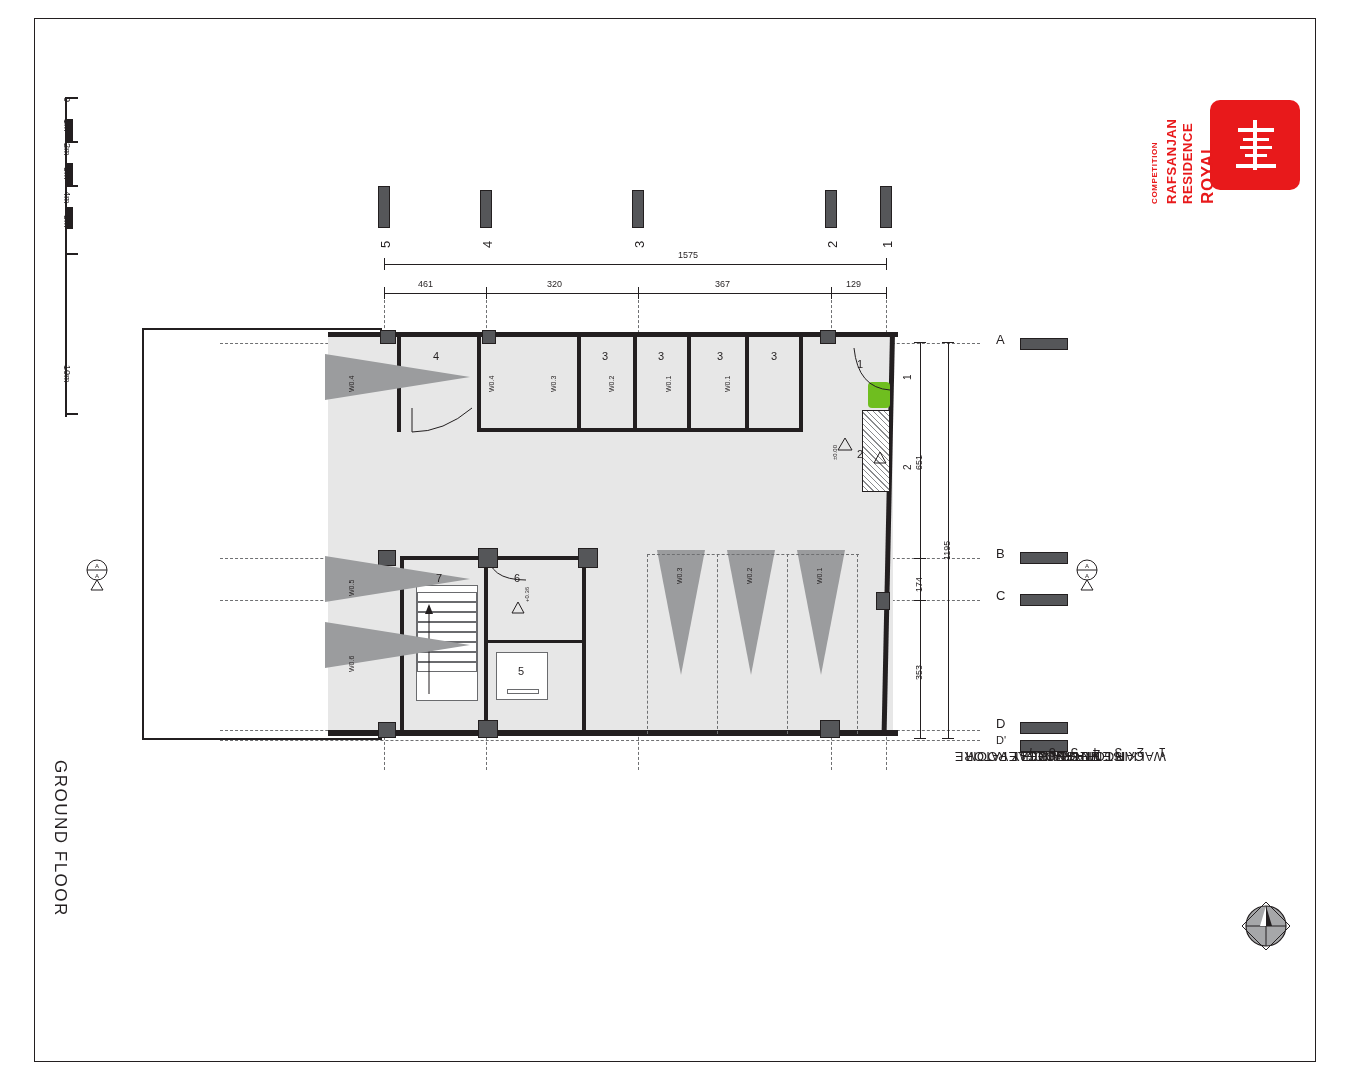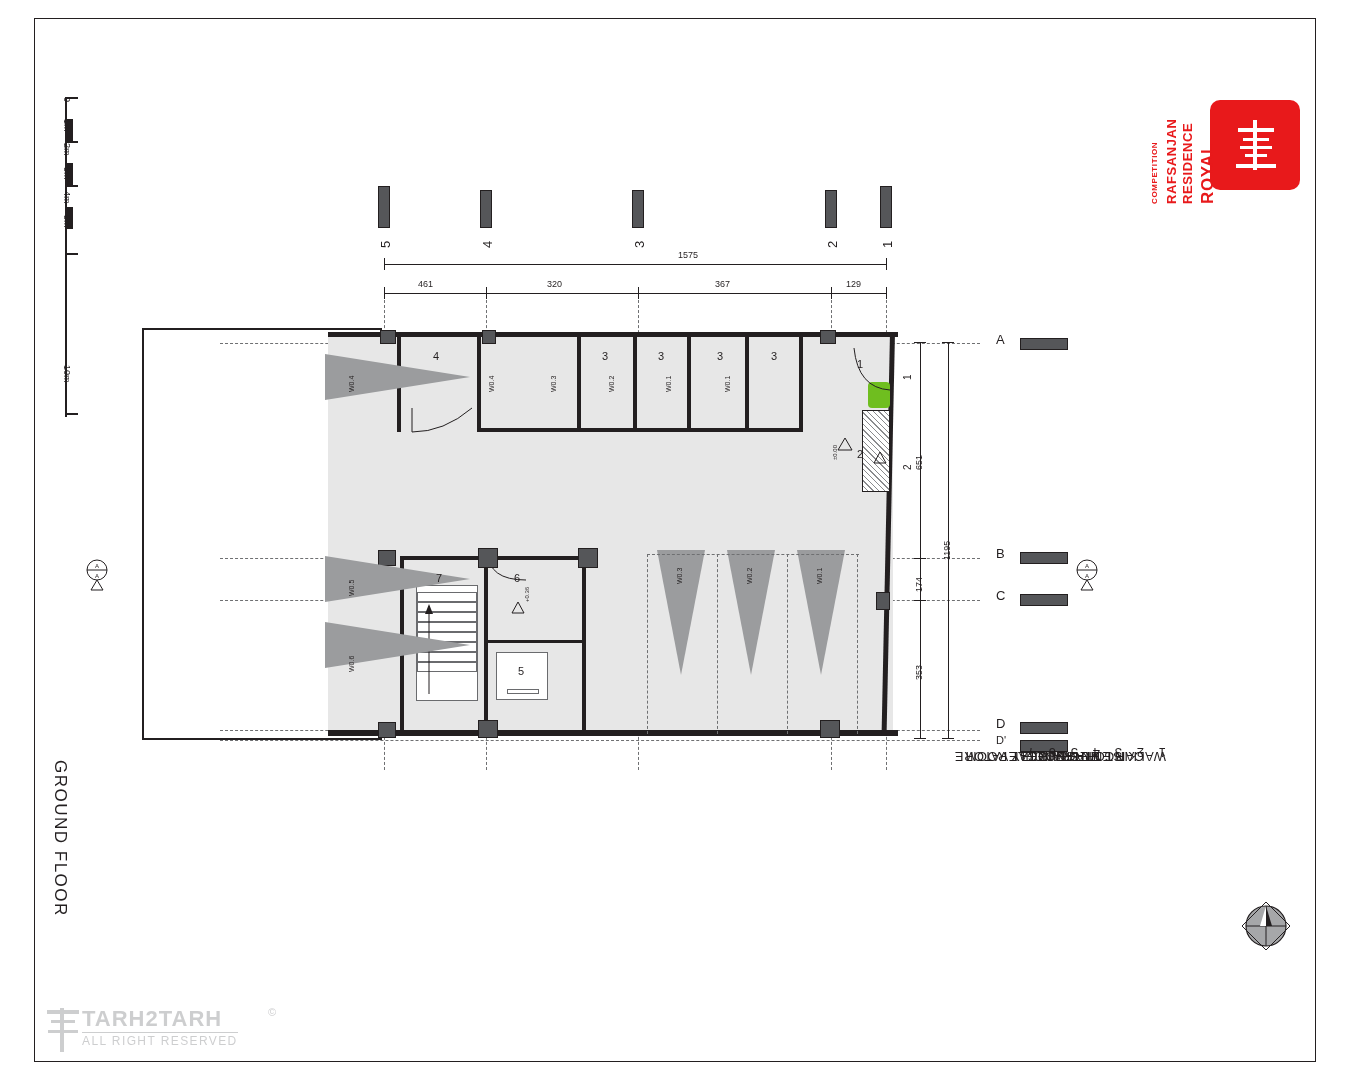--- a/index.html
+++ b/index.html
@@ -511,25 +511,14 @@
     <path d="M28 8 L28 48" stroke="#231f20" stroke-width="1"></path>
     <path d="M8 28 L48 28" stroke="#231f20" stroke-width="1"></path>
     <path d="M28 8 L34 28 L28 28 Z" fill="#231f20"></path>
     <path d="M28 8 L22 28 L28 28 Z" fill="#ffffff"></path>
     <path d="M4 28 L28 4" stroke="#231f20" stroke-width="1"></path>
     <path d="M28 4 L52 28" stroke="#231f20" stroke-width="1"></path>
     <path d="M4 28 L28 52" stroke="#231f20" stroke-width="1"></path>
     <path d="M28 52 L52 28" stroke="#231f20" stroke-width="1"></path>
   </svg>
 
-  <div class="watermark abs">
-    <svg style="position:absolute;left:0;top:0;width:34px;height:50px;" viewBox="0 0 34 50">
-      <rect x="14" y="4" width="4" height="44" fill="#8a8b8e"></rect>
-      <rect x="1" y="6" width="32" height="4" fill="#8a8b8e"></rect>
-      <rect x="5" y="16" width="24" height="3" fill="#8a8b8e"></rect>
-      <rect x="2" y="26" width="30" height="3" fill="#8a8b8e"></rect>
-    </svg>
-    <div class="wm-t1">TARH2TARH</div>
-    <div class="wm-t2">ALL RIGHT RESERVED</div>
-    <div class="wm-c">©</div>
-  </div>
 
 </div>
 
 </body></html>

